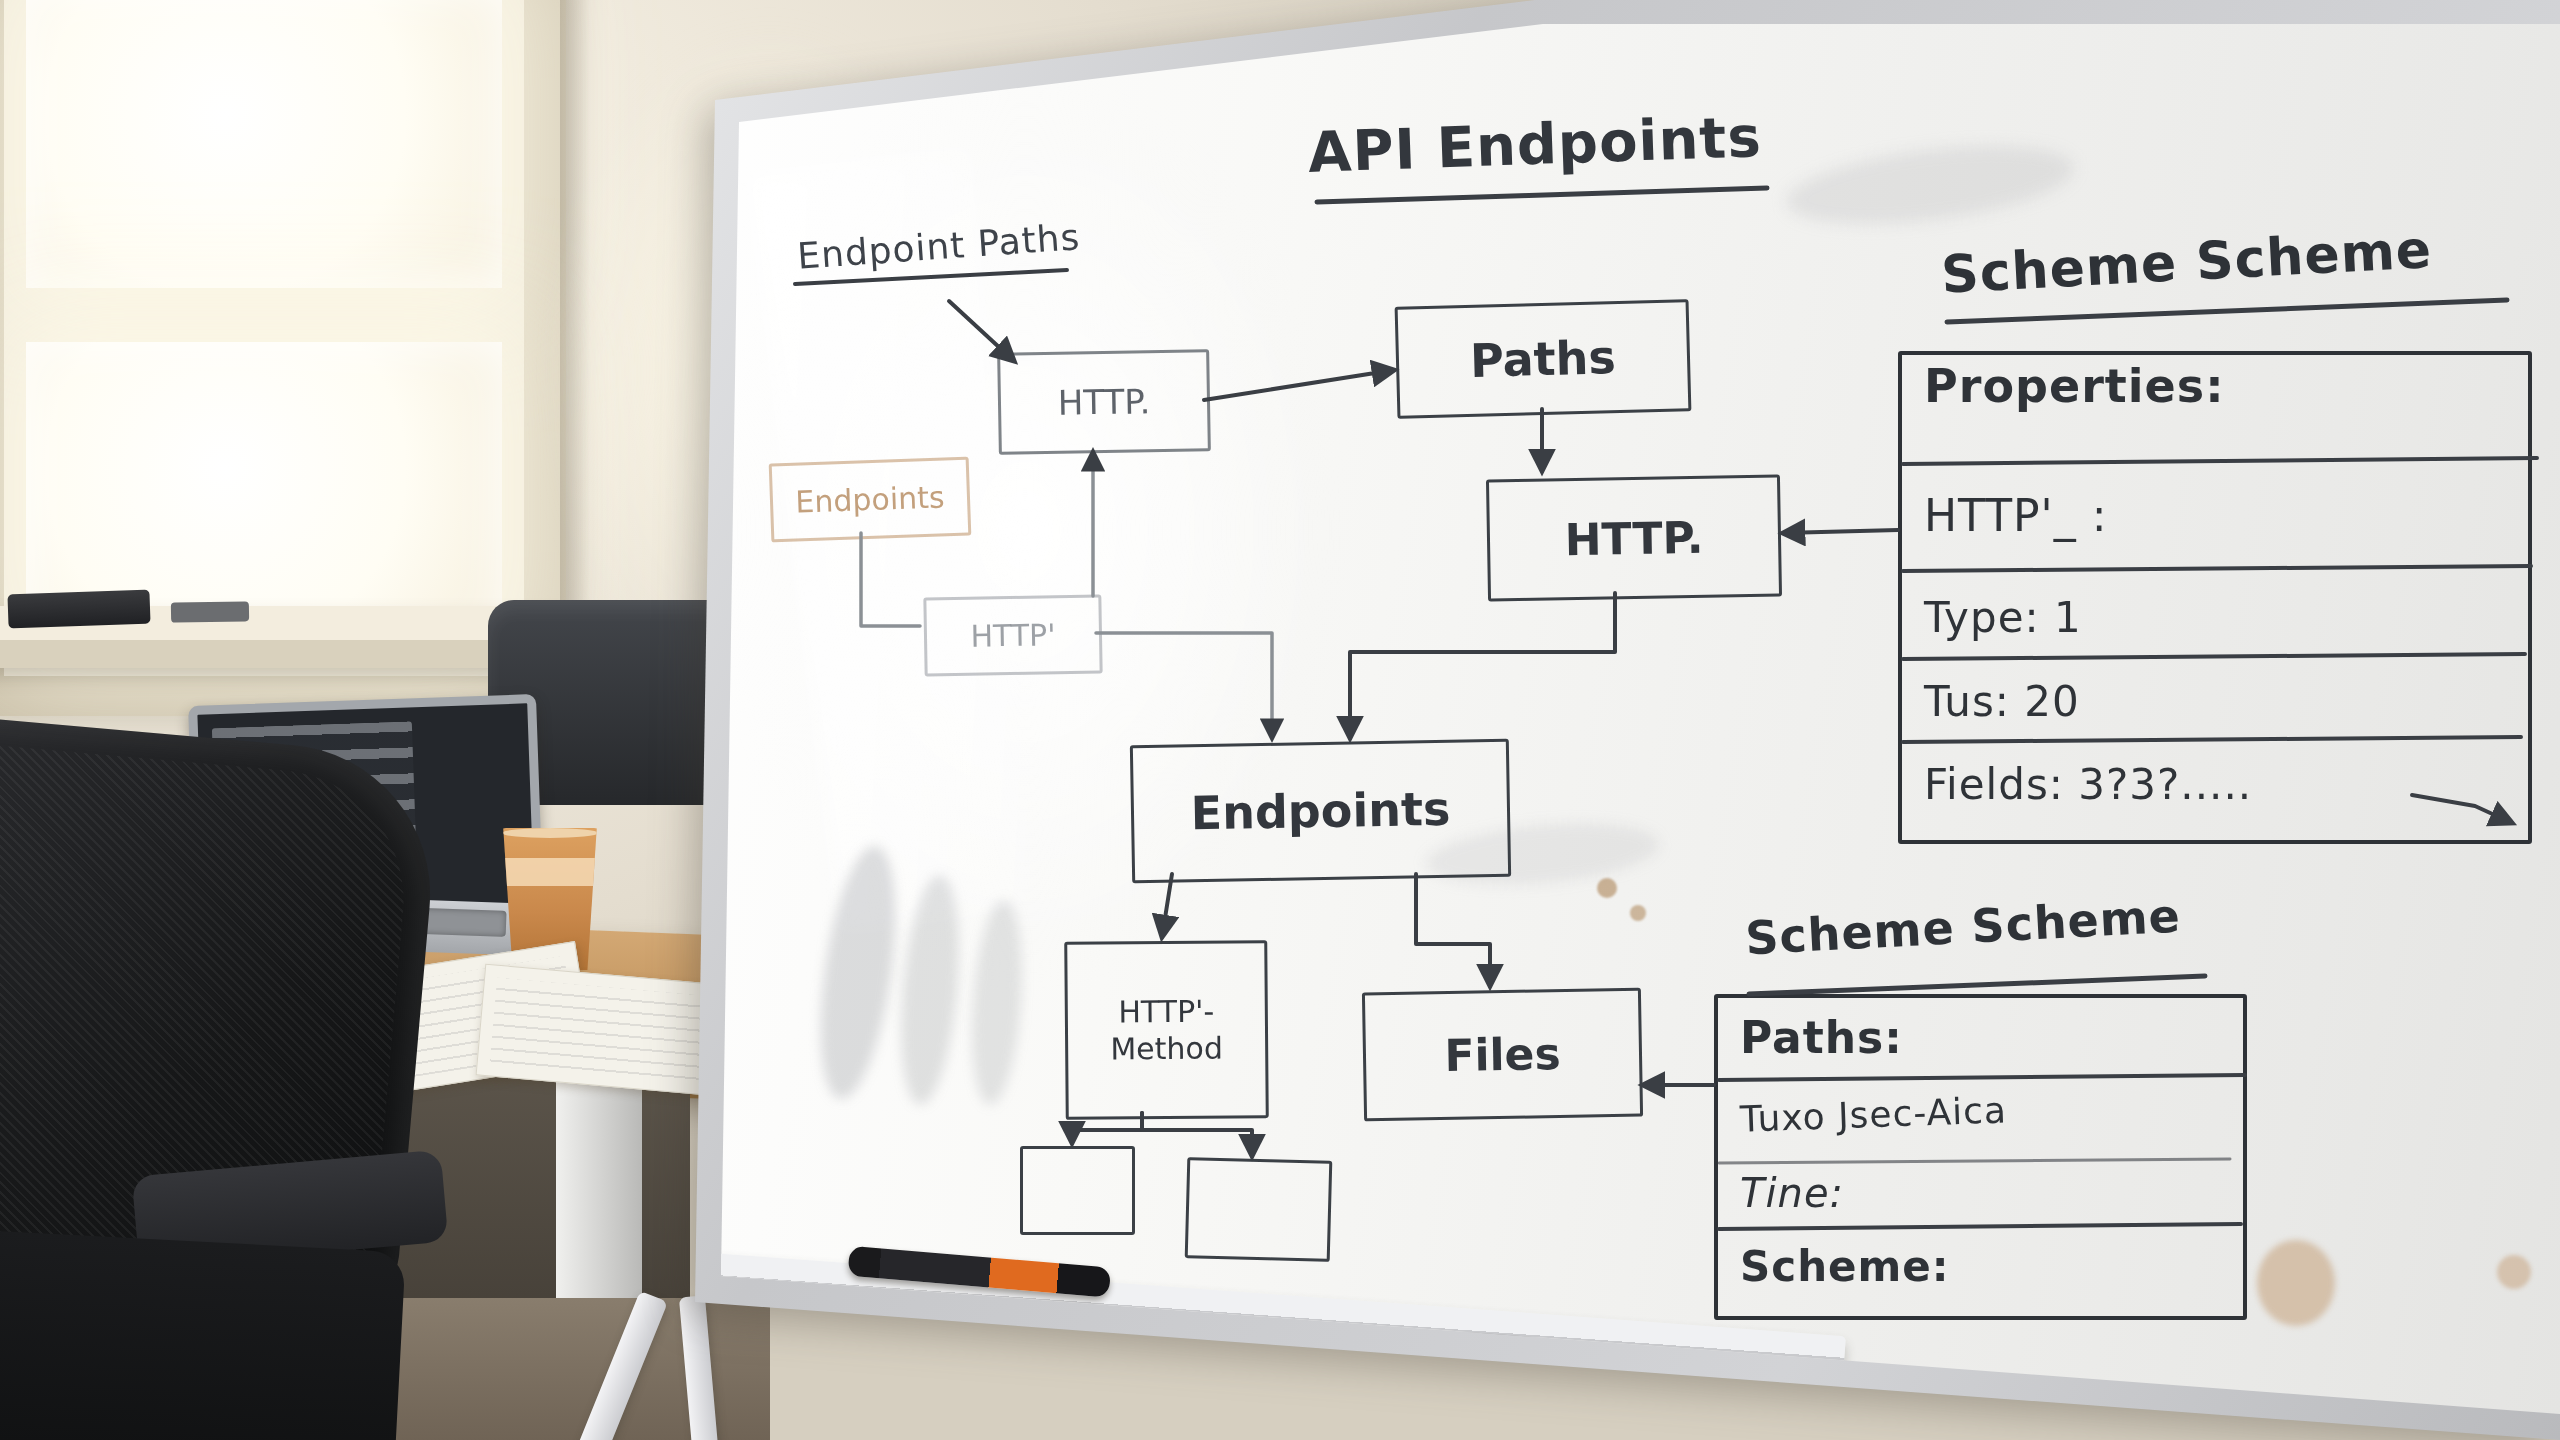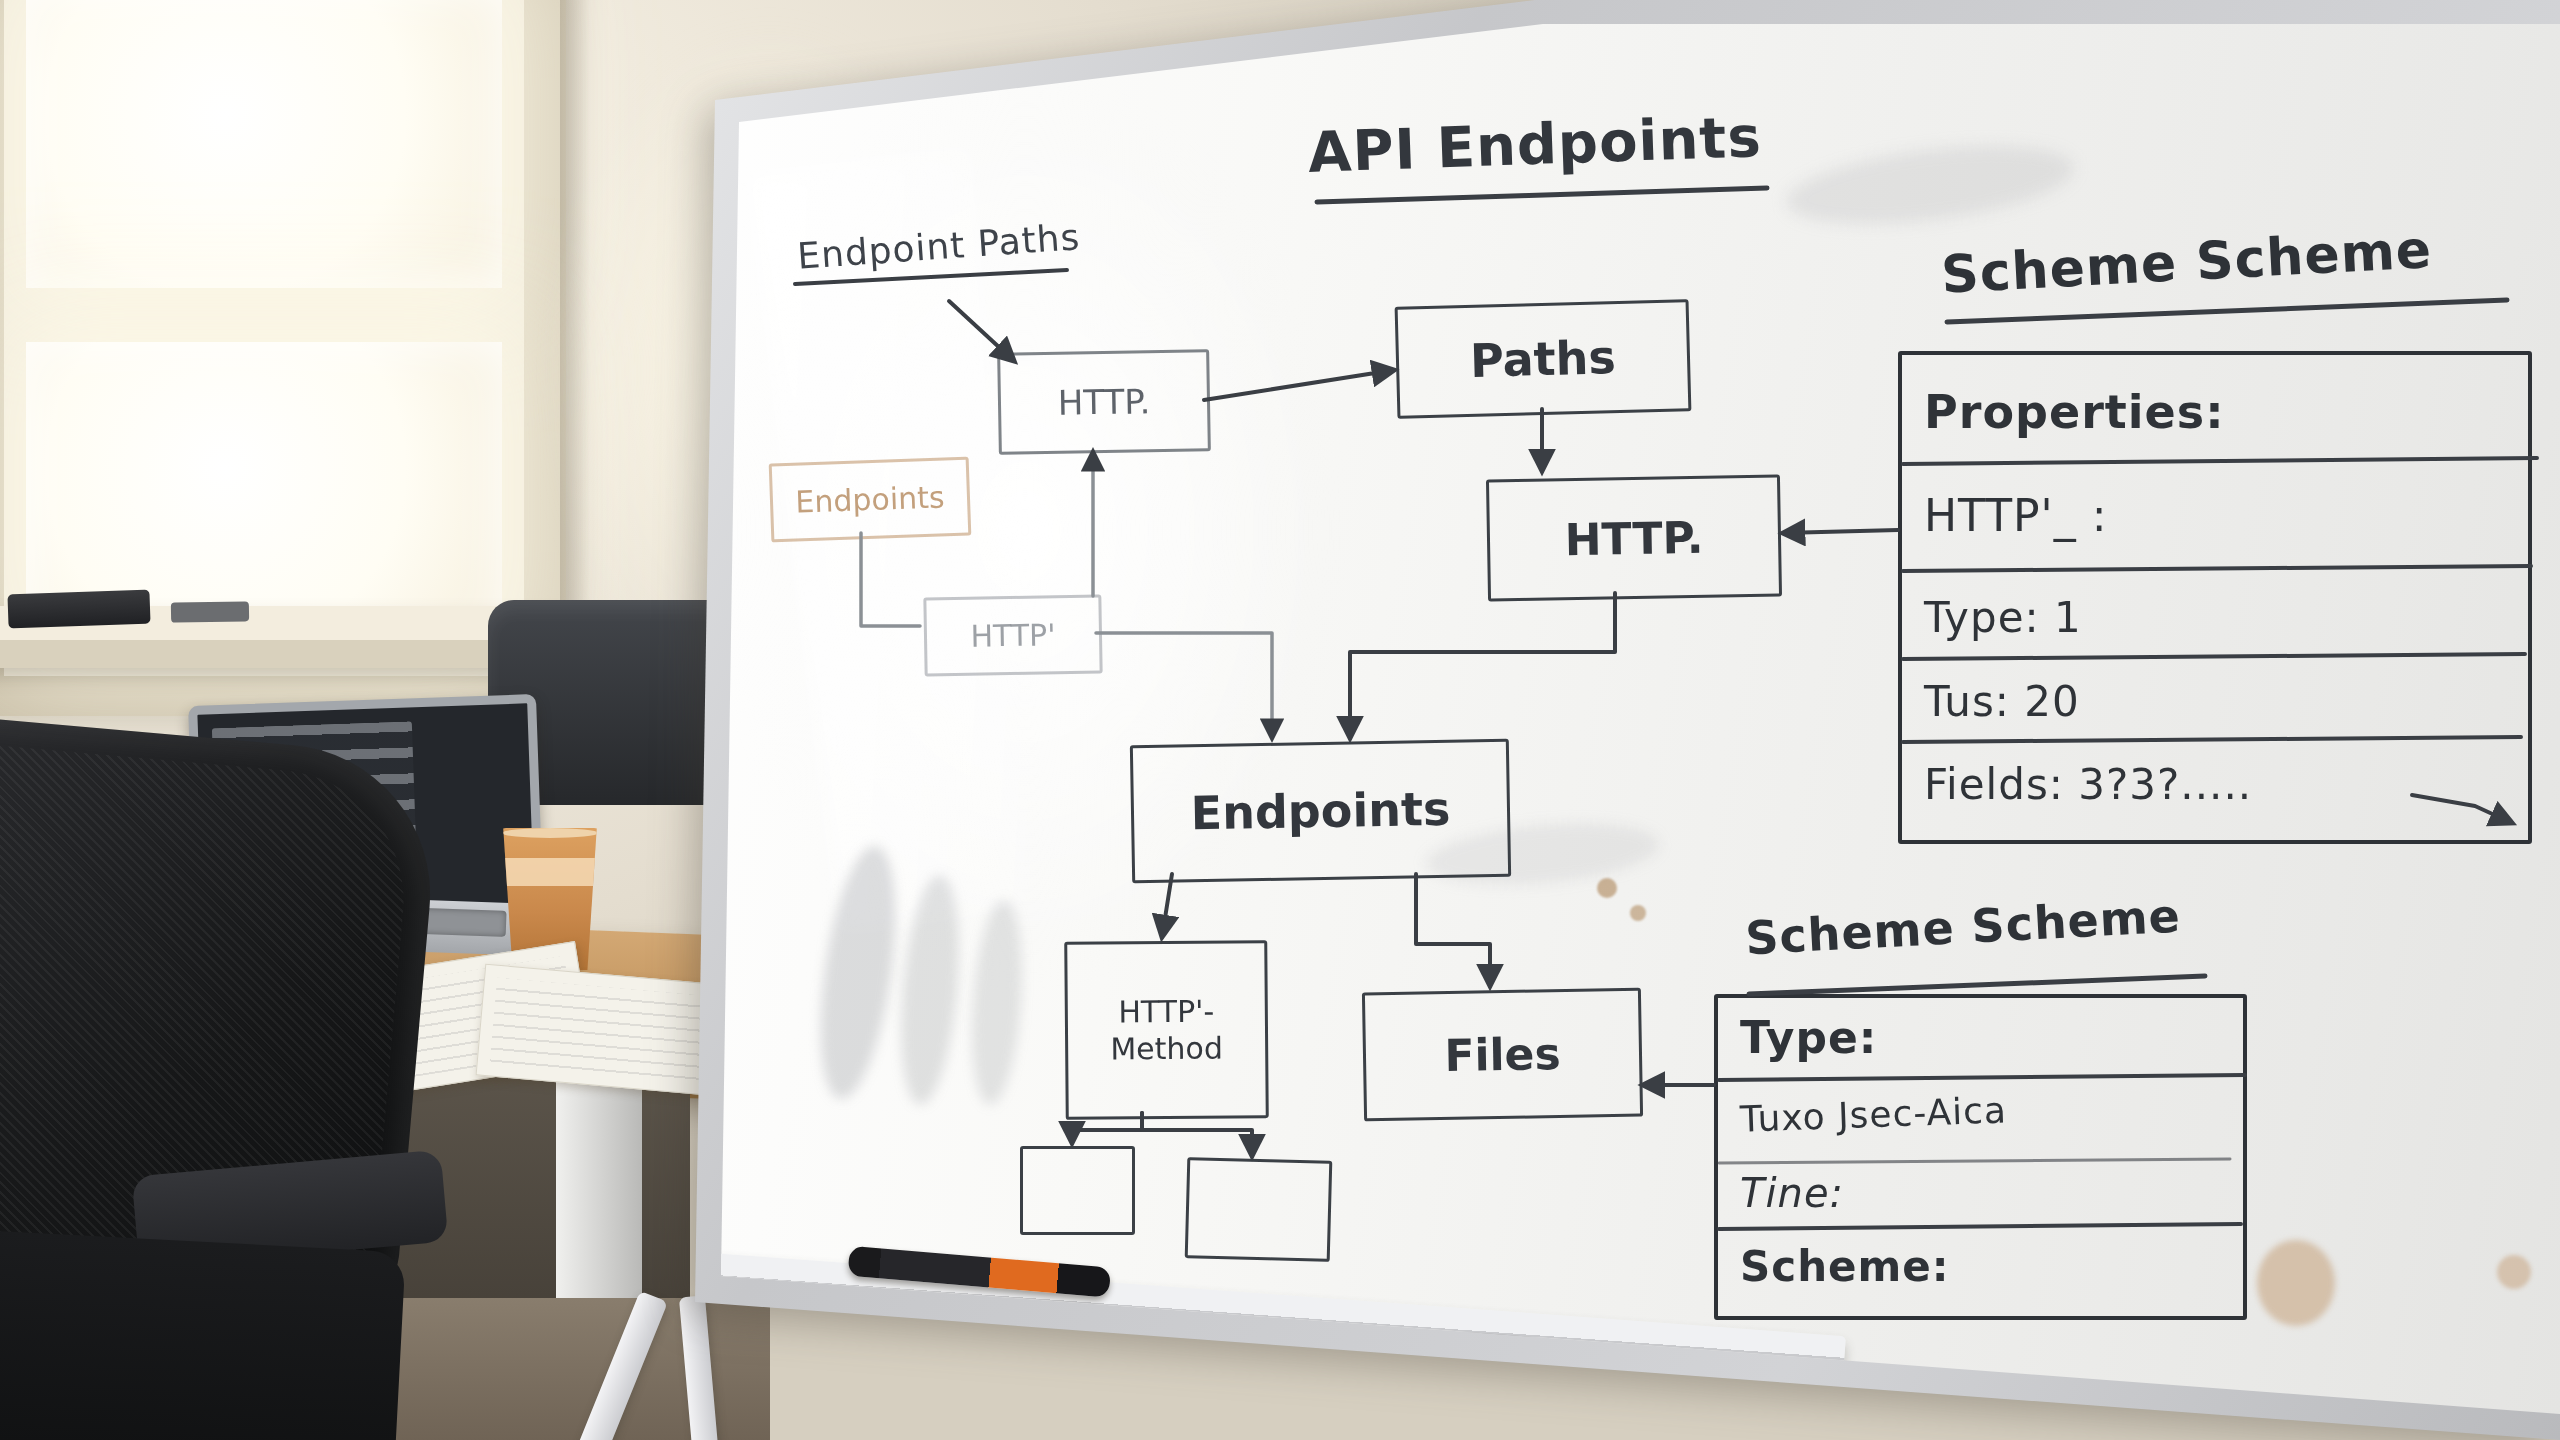--- a/index.html
+++ b/index.html
@@ -243,29 +243,29 @@
         <span>HTTP'-</span>
         <span>Method</span>
       </div>
       <div class="wb-box bold" style="left:688px;top:990px;width:273px;height:123px;font-size:44px;transform:rotate(-1deg);">
           <span>Files</span>
         </div>
       <div class="wb-box" style="left:345px;top:1146px;width:109px;height:83px;"></div>
       <div class="wb-box" style="left:511px;top:1159px;width:139px;height:95px;transform:rotate(1.5deg);"></div>
 
       <div class="scheme-box" style="left:1223px;top:351px;width:626px;height:485px;">
-        <div class="scheme-row" style="top:30px;font-size:46px;font-weight:bold;">Properties:</div>
+        <div class="scheme-row" style="top:4px;font-size:46px;font-weight:bold;">Properties:</div>
         <div class="scheme-row" style="top:135px;font-size:44px;">HTTP'_ :</div>
         <div class="scheme-row" style="top:238px;font-size:42px;">Type: 1</div>
         <div class="scheme-row" style="top:322px;font-size:42px;">Tus: 20</div>
         <div class="scheme-row" style="top:405px;font-size:42px;">Fields: 3?3?.....</div>
       </div>
 
       <div class="scheme-box" style="left:1039px;top:994px;width:525px;height:318px;">
-        <div class="scheme-row" style="top:14px;font-size:44px;font-weight:bold;">Type:</div>
+        <div class="scheme-row" style="top:14px;font-size:44px;font-weight:bold;">Paths:</div>
         <div class="scheme-row" style="top:96px;font-size:36px;transform:rotate(-2deg);">Tuxo Jsec-Aica</div>
         <div class="scheme-row" style="top:172px;font-size:40px;font-style:italic;">Tine:</div>
         <div class="scheme-row" style="top:244px;font-size:42px;font-weight:bold;">Scheme:</div>
       </div>
 
       <svg class="arrows" width="1885" height="1440" viewBox="0 0 1885 1440">
         <defs>
           <marker id="ah" viewBox="0 0 10 10" refX="8" refY="5" markerWidth="7" markerHeight="7" orient="auto-start-reverse">
             <path d="M0,0 L10,5 L0,10 z" fill="#3a3e44"></path>
           </marker>

